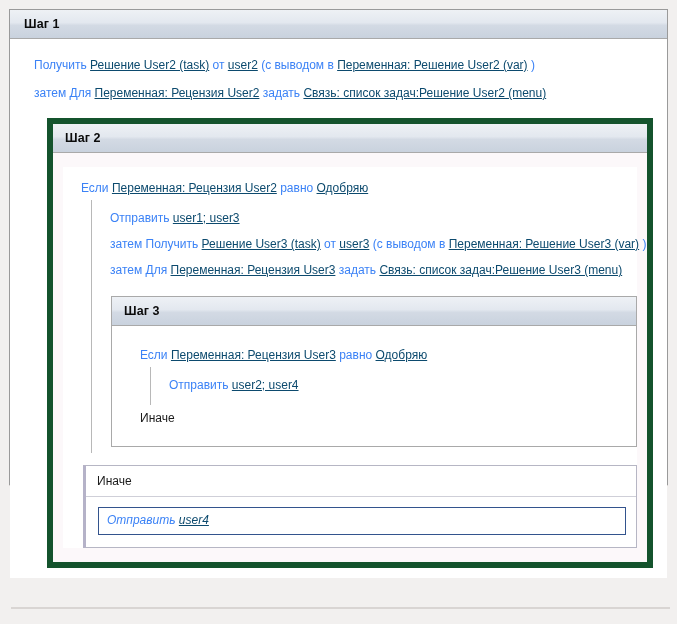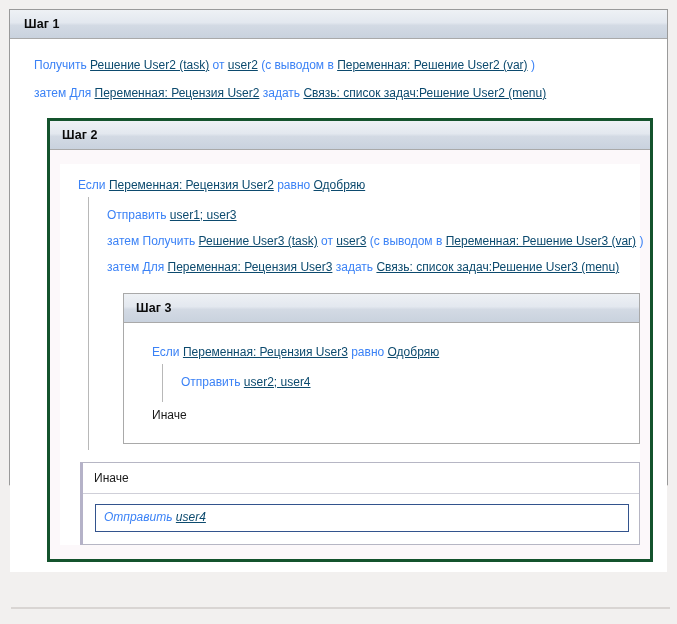--- a/index.html
+++ b/index.html
@@ -63,21 +63,21 @@
   .lnk {
     color: #0c4a6e;
     text-decoration: underline;
     text-underline-offset: 1px;
     cursor: pointer;
   }
 
   
   #step2-wrap { margin: 10px 0 0 13px; }
   #step2-frame {
-    border: 3px solid #14532d;
+    border: 6px solid #14532d;
     background: #fcf8fa;
     box-sizing: border-box;
   }
   #step2-body {
     background: #fcf8fa;
     padding: 14px 10px 10px 10px;
   }
 
   
   .content-card {
@@ -88,21 +88,21 @@
   
   .cond-line { padding: 6px 0 4px 18px; line-height: 15px; white-space: nowrap; }
   .cond-body {
     margin-left: 28px;
     border-left: 1px solid #b8b8b8;
     padding: 6px 0 6px 18px;
   }
   .cond-body .stmt { padding: 5px 0 6px 0; }
 
   
-  #step3-wrap { margin: 12px 0 0 16px; border-radius: 22px; }
+  #step3-wrap { margin: 12px 0 0 1px; border-radius: 22px; }
   #step3-frame {
     border: 1px solid #a9a9a9;
     background: #ffffff;
     box-sizing: border-box;
   }
   #step3-body {
     background: #ffffff;
     padding: 16px 10px 16px 10px;
   }
 

